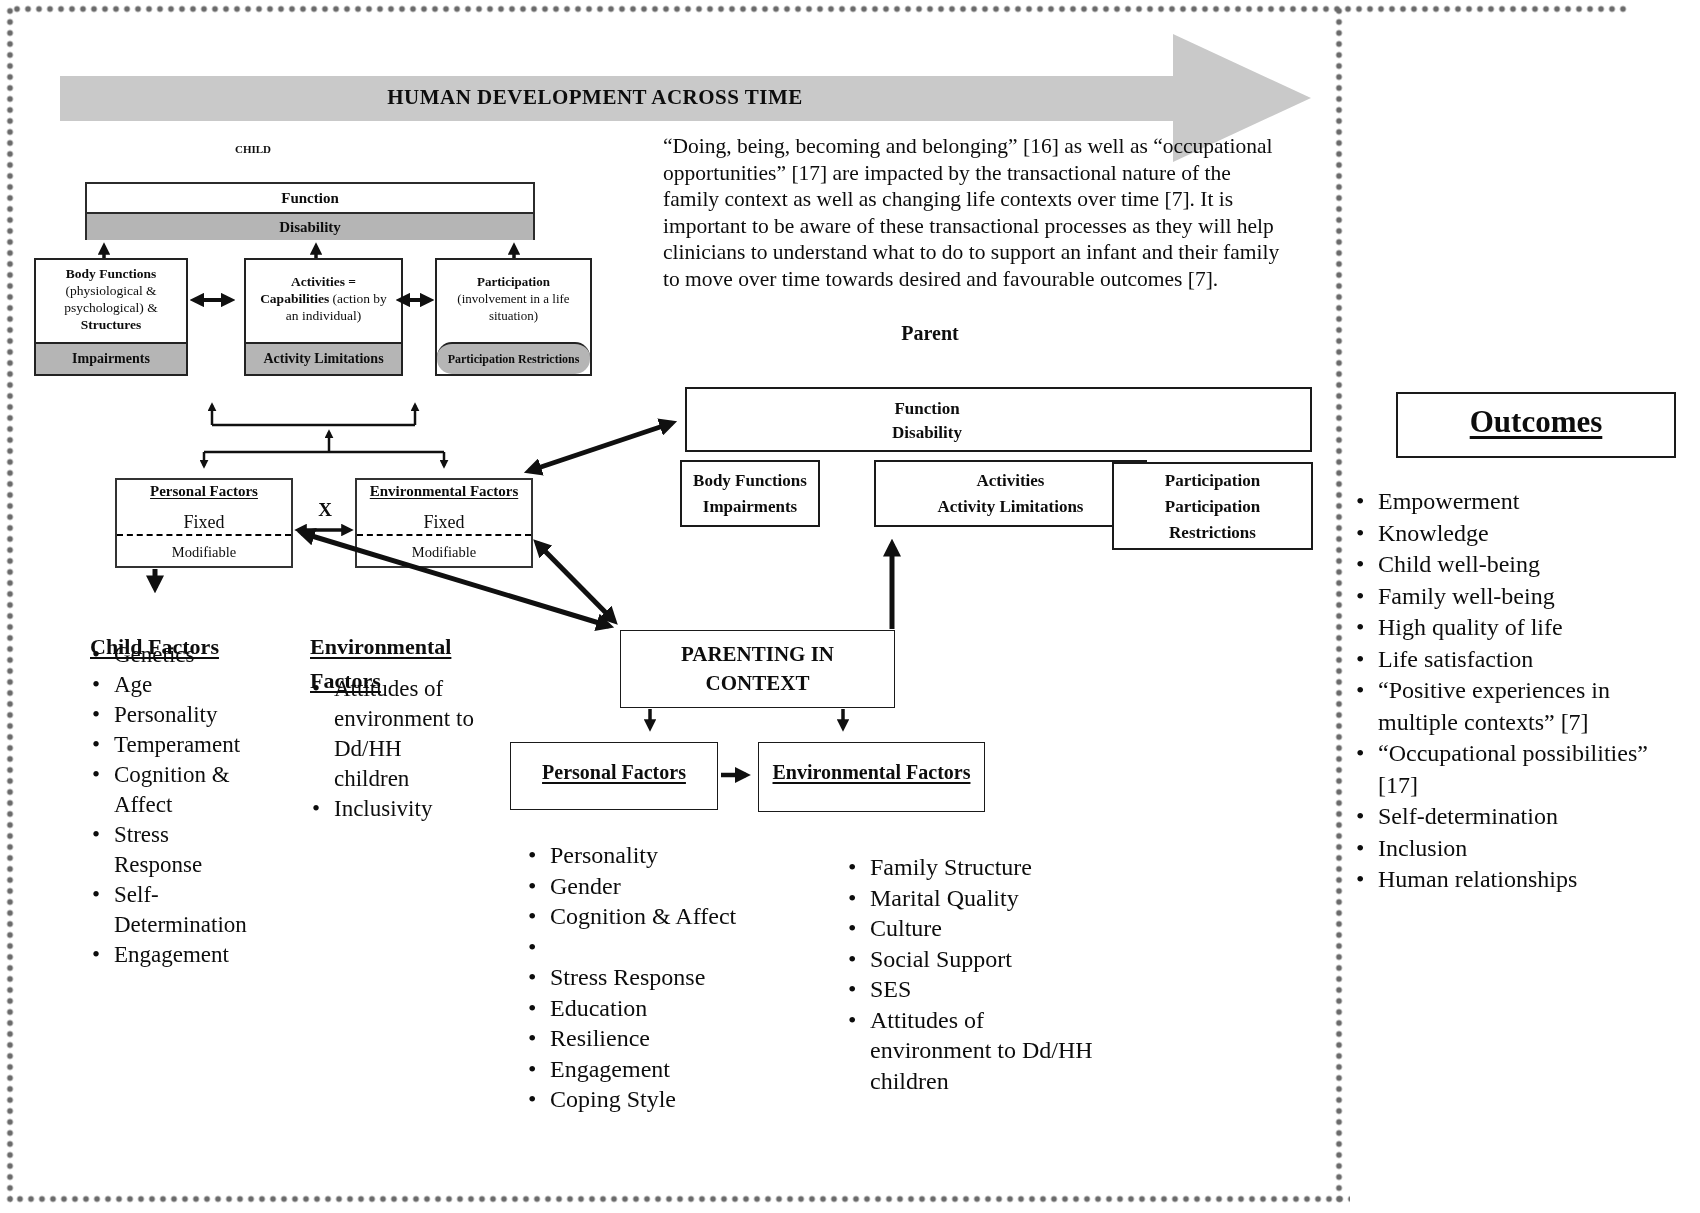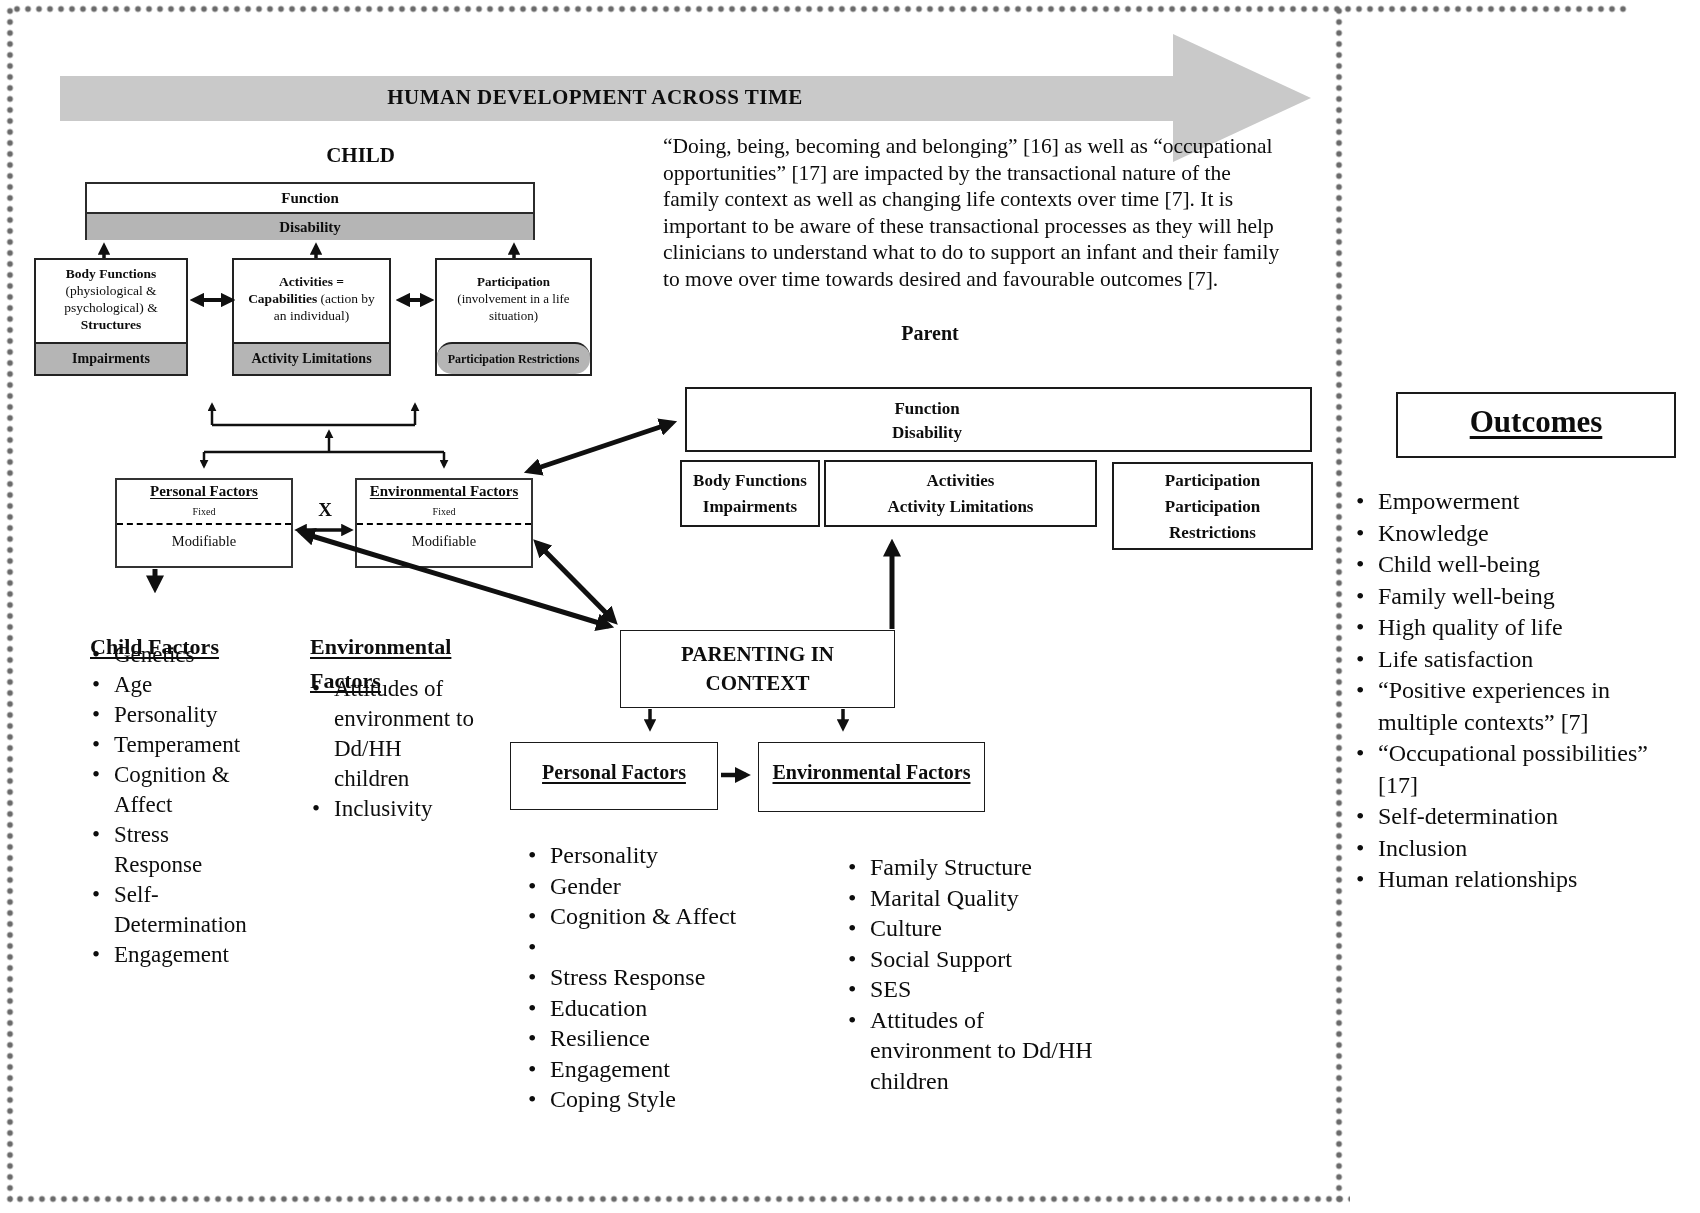--- a/index.html
+++ b/index.html
@@ -7,33 +7,33 @@
           font-family:"Liberation Serif","DejaVu Serif",serif;color:#0d0d0d;}
   .abs{position:absolute;box-sizing:border-box;}
   
   .dots{background-image:radial-gradient(circle,#6a6a6a 2.6px,transparent 3.3px);
         background-size:11px 11px;background-position:center;}
   
   .banner-body{background:#c9c9c9;}
   .banner-head{width:0;height:0;border-top:64px solid transparent;border-bottom:64px solid transparent;border-left:138px solid #c9c9c9;}
   .banner-label{font-weight:bold;font-size:21px;text-align:center;letter-spacing:.5px;}
   
-  .sec-title{font-weight:bold;font-size:21px;text-align:right;}
+  .sec-title{font-weight:bold;font-size:11px;text-align:left;}
   .fn-bar{border:2px solid #2b2b2b;background:#fff;}
   .fn-row{height:28px;line-height:28px;text-align:center;font-weight:bold;font-size:15px;border-bottom:2px solid #2b2b2b;background:#fff;}
   .dis-row{height:26px;line-height:26px;text-align:center;font-weight:bold;font-size:15px;background:#b5b5b5;}
   .icf-box{border:2px solid #222;background:#fff;}
   .icf-main{white-space:pre-line;text-align:center;font-size:13.5px;line-height:17px;padding:0 3px;}
   .icf-main b{font-weight:bold;}
   .icf-foot{position:absolute;left:0;right:0;bottom:0;height:30px;line-height:30px;background:#b5b5b5;border-top:2px solid #222;text-align:center;font-weight:bold;font-size:14px;}
   .icf-foot.small{font-size:12px;border-radius:15px;}
   
   .fbox{border:2px solid #333;background:#fff;text-align:center;}
   .fbox-title{margin-top:3px;font-weight:bold;font-size:15px;text-decoration:underline;text-underline-offset:2px;}
-  .fbox-fixed{font-size:10px;line-height:23px;height:23px;}
+  .fbox-fixed{font-size:18px;line-height:23px;height:23px;margin-top:11px;}
   .fbox-dash{border-top:2px dashed #000;}
   .fbox-mod{font-size:14.5px;line-height:33px;}
   .xlab{font-weight:bold;font-size:19px;text-align:center;}
   
   .uhead{font-weight:bold;font-size:22px;text-decoration:underline;text-underline-offset:3px;text-decoration-thickness:2px;white-space:pre-line;line-height:34px;margin-top:32px;}
   .list{display:block;}
   .li{display:flex;align-items:flex-start;}
   .blt{flex:0 0 22px;width:22px;}
   .ltxt{white-space:pre-line;}
   .l23 .li{font-size:23px;line-height:30px;}
@@ -72,21 +72,21 @@
     <div class="dis-row">Disability</div>
   </div>
 
   <div class="abs icf-box" style="left:34px;top:258px;width:154px;height:118px;">
     <div class="icf-main" style="padding-top:5px;"><b>Body Functions</b><span>
 (physiological &amp;
 psychological) &amp;
 </span><b>Structures</b></div>
     <div class="icf-foot">Impairments</div>
   </div>
-  <div class="abs icf-box" style="left:232px;top:258px;width:159px;height:118px;">
+  <div class="abs icf-box" style="left:244px;top:258px;width:159px;height:118px;">
     <div class="icf-main" style="padding-top:13px;"><b>Activities =
 Capabilities</b><span> (action by
 an individual)</span><b></b></div>
     <div class="icf-foot">Activity Limitations</div>
   </div>
   <div class="abs icf-box" style="left:435px;top:258px;width:157px;height:118px;">
     <div class="icf-main" style="padding-top:13px;font-size:13px;"><b>Participation</b><span>
 (involvement in a life
 situation)</span><b></b></div>
     <div class="icf-foot small">Participation Restrictions</div>
@@ -168,21 +168,21 @@
 clinicians to understand what to do to support an infant and their family
 to move over time towards desired and favourable outcomes [7].</div>
 
   <div class="abs ptitle" style="left:830px;top:322px;width:200px;">Parent</div>
   <div class="abs pbox" style="left:685px;top:387px;width:627px;height:65px;">
     <div class="prebox" style="width:480px;font-size:17px;line-height:24px;padding-top:8px;">Function
 Disability</div>
   </div>
   <div class="abs pbox prebox" style="left:680px;top:460px;width:140px;height:67px;font-size:17px;line-height:26px;padding-top:6px;">Body Functions
 Impairments</div>
-  <div class="abs pbox prebox" style="left:824px;top:460px;width:273px;height:67px;font-size:17px;line-height:26px;padding-top:6px;">Activities
+  <div class="abs pbox prebox" style="left:874px;top:460px;width:273px;height:67px;font-size:17px;line-height:26px;padding-top:6px;">Activities
 Activity Limitations</div>
   <div class="abs pbox prebox" style="left:1112px;top:462px;width:201px;height:88px;font-size:17px;line-height:26px;padding-top:4px;">Participation
 Participation
 Restrictions</div>
 
   <div class="abs pbox prebox parenting" style="left:620px;top:630px;width:275px;height:78px;padding-top:9px;border-width:1.5px;">PARENTING IN
 CONTEXT</div>
 
   <div class="abs pbox" style="left:510px;top:742px;width:208px;height:68px;border-width:1.5px;">
     <div class="bfac" style="padding-top:18px;">Personal Factors</div>

